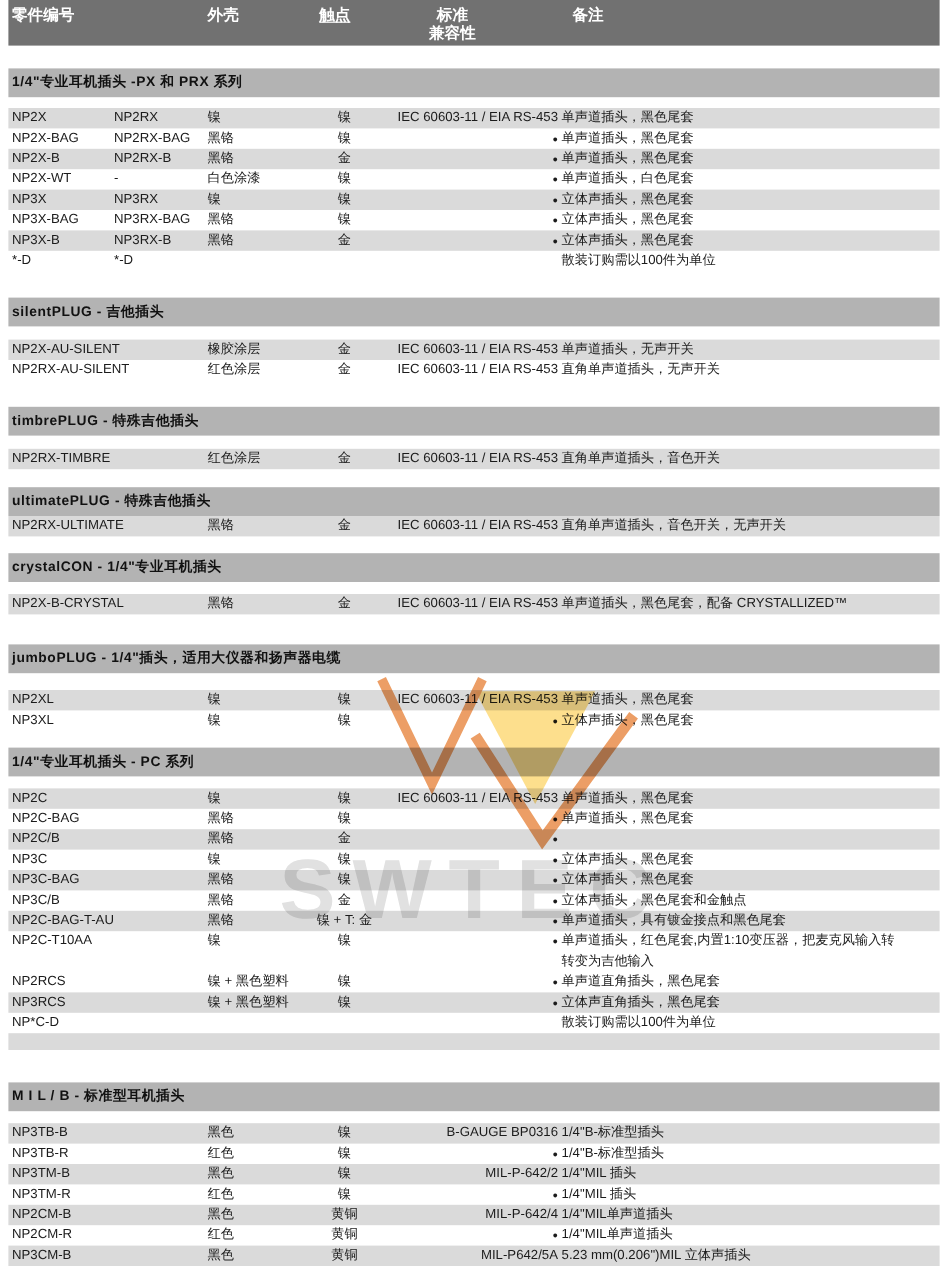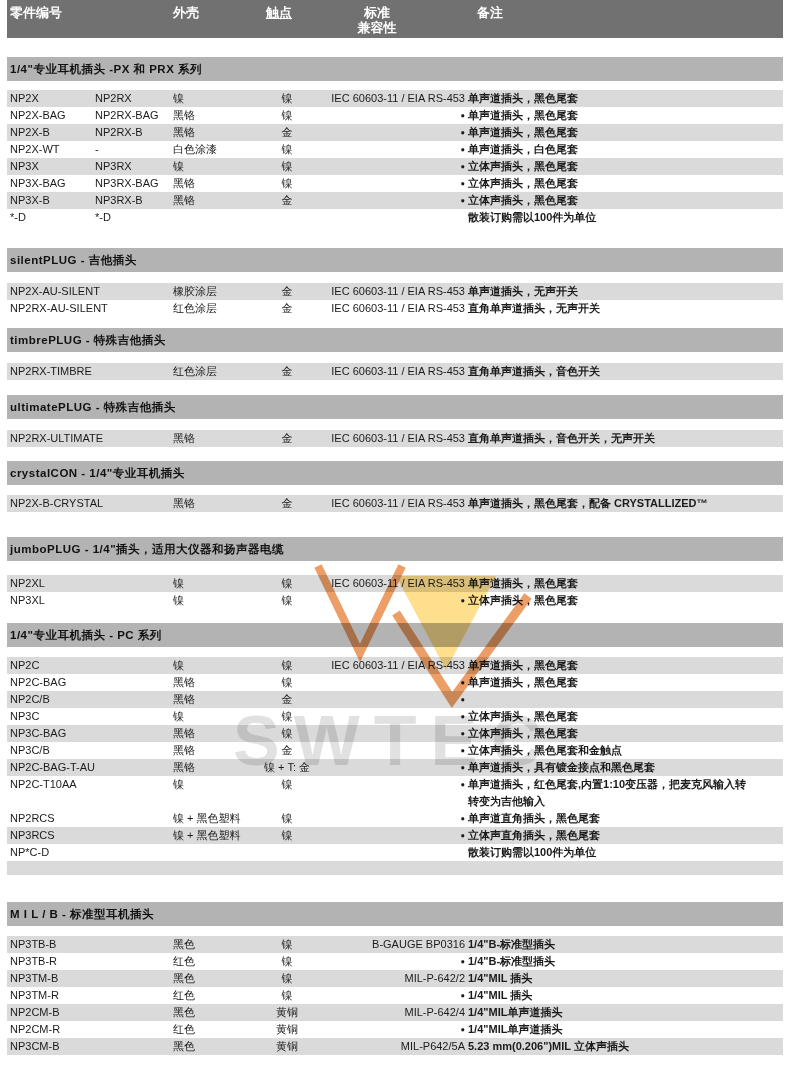--- a/index.html
+++ b/index.html
@@ -29,37 +29,37 @@
 
   
   .section-header{height:24px;line-height:24px;background:var(--section-gray);
     font-weight:bold;font-size:11.5px;color:#111;padding-left:3px;}
   .section-title{letter-spacing:.5px;}
   .section-8 .section-title{letter-spacing:.5px;}
 
   
   .section-1 .section-header{margin-top:19px}.section-1 .rows{margin-top:9px}
   .section-2 .section-header{margin-top:22px}.section-2 .rows{margin-top:11px}
-  .section-3 .section-header{margin-top:11px}.section-3 .rows{margin-top:11px}
-  .section-4 .section-header{margin-top:15px}.section-4 .rows{margin-top:11px}
+  .section-3 .section-header{margin-top:22px}.section-3 .rows{margin-top:11px}
+  .section-4 .section-header{margin-top:15px}.section-4 .rows{}
   .section-5 .section-header{margin-top:14px}.section-5 .rows{margin-top:10px}
   .section-6 .section-header{margin-top:8px}.section-6 .rows{margin-top:14px}
   .section-7 .section-header{margin-top:14px}.section-7 .rows{margin-top:10px}
   .section-8 .section-header{margin-top:27px}.section-8 .rows{margin-top:10px}
 
   
   .data-row{min-height:17px;line-height:17px;font-size:11px;color:var(--text-color);}
   .data-row.shaded{background:var(--row-shade);}
   .data-row .col{overflow:hidden;white-space:nowrap;}
   .data-row .col.span2{grid-column:1/3;}
   .data-row .contact{text-align:center;}
   .data-row .standard{text-align:right;}
   .data-row .standard.is-dot{font-size:7.5px;}
   .data-row .remark{padding-left:3px;white-space:normal;}
-  .data-row .remark .line{line-height:17px;font-weight:bold;}
+  .data-row .remark .line{line-height:17px;}
   .data-row .remark.italic-indent{font-style:italic;padding-left:40px;}
   .empty-row{height:14px;min-height:14px;}
 
   
   .watermark{position:absolute;pointer-events:none;mix-blend-mode:multiply;}
   .wm-logo{left:300px;top:558px;opacity:.8;}
   .wm-text{left:233px;top:702px;font-size:70px;font-weight:bold;letter-spacing:14px;
     color:var(--wm-gray);opacity:.3;line-height:78px;}
 </style>
 </head>

